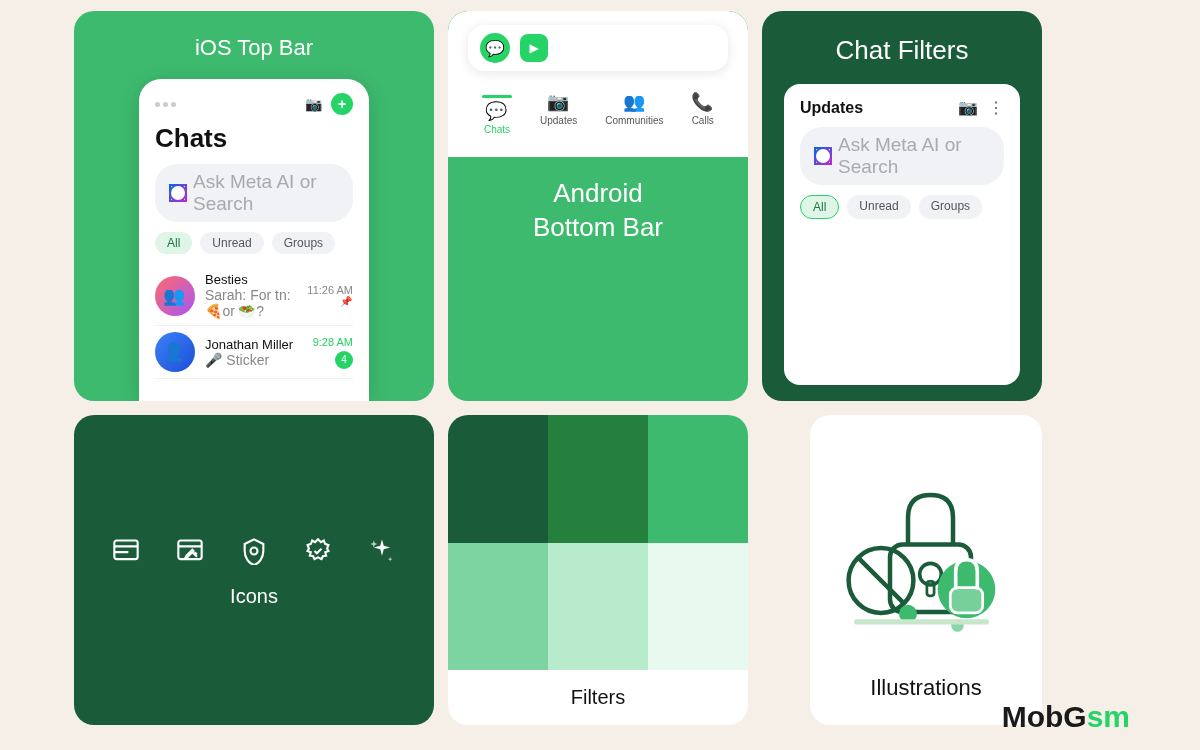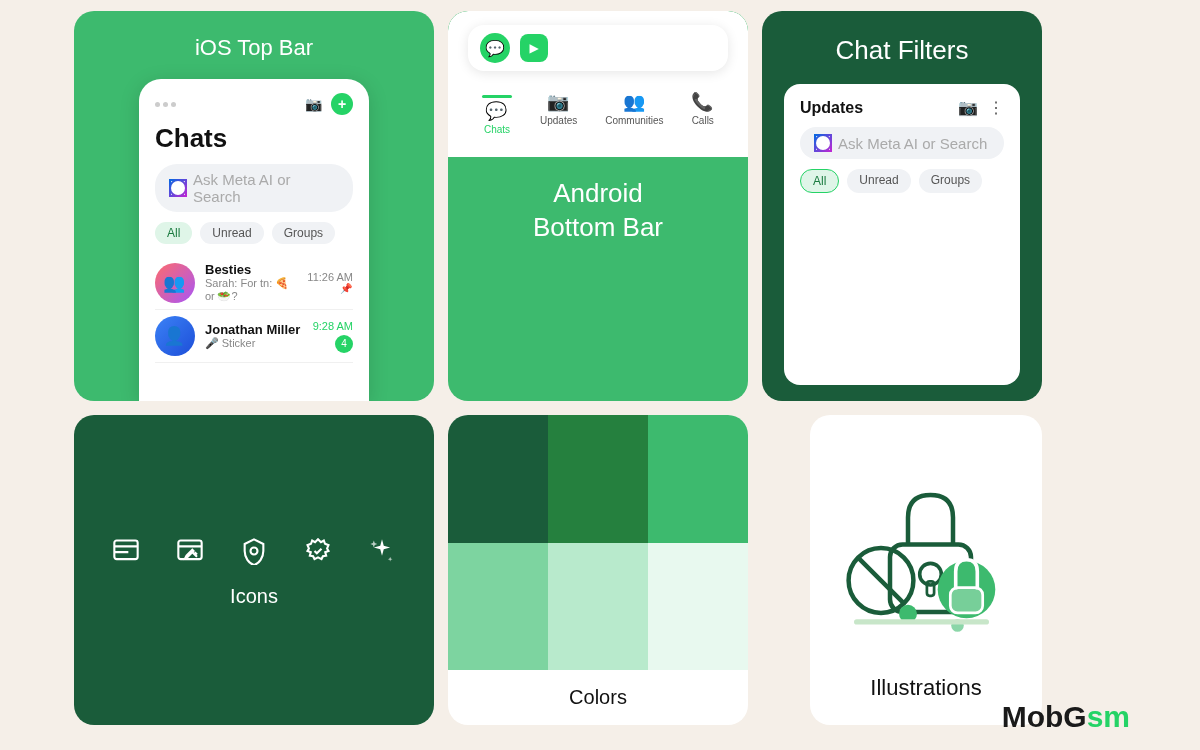--- a/index.html
+++ b/index.html
@@ -86,21 +86,21 @@
       margin-bottom: 10px;
     }
     .meta-circle {
       width: 18px; height: 18px;
       border-radius: 50%;
       border: 2px solid transparent;
       border-image: linear-gradient(135deg, #0668e1, #c026d3) 1;
       background: linear-gradient(white, white) padding-box, linear-gradient(135deg, #0668e1, #c026d3) border-box;
       flex-shrink: 0;
     }
-    .search-text { font-size: 15px; color: #aaa; }
+    .search-text { font-size: 19px; color: #aaa; }
     .filter-pills { display: flex; gap: 8px; margin-bottom: 12px; }
     .pill {
       padding: 4px 12px;
       border-radius: 20px;
       font-size: 12px;
       font-weight: 500;
     }
     .pill-active { background: #dff5e8; color: #1a7a3f; }
     .pill-inactive { background: #f0f2f5; color: #555; }
     .chat-item {
@@ -115,22 +115,22 @@
     }
     .avatar-besties {
       background: linear-gradient(135deg, #ff6b6b, #a855f7);
       font-size: 18px;
     }
     .avatar-jonathan {
       background: linear-gradient(135deg, #3b82f6, #1d4ed8);
       font-size: 18px;
     }
     .chat-info { flex: 1; }
-    .chat-name { font-size: 13px; font-weight: 700; color: #111; }
-    .chat-preview { font-size: 11px; color: #888; }
+    .chat-name { font-size: 13px; font-weight: 400; color: #111; }
+    .chat-preview { font-size: 14px; color: #888; }
     .chat-meta { text-align: right; }
     .chat-time { font-size: 11px; color: #888; }
     .unread-badge {
       width: 18px; height: 18px;
       background: #25d366;
       border-radius: 50%;
       display: flex; align-items: center; justify-content: center;
       color: white; font-size: 10px; margin-top: 3px; margin-left: auto;
     }
     .pin-icon { color: #aaa; font-size: 10px; }
@@ -489,21 +489,21 @@
 
     <div class="card colors-card">
       <div class="colors-top">
         <div class="color-swatch color-dark1"></div>
         <div class="color-swatch color-dark2"></div>
         <div class="color-swatch color-medium"></div>
         <div class="color-swatch color-light1"></div>
         <div class="color-swatch color-light2"></div>
         <div class="color-swatch color-lightest"></div>
       </div>
-      <div class="colors-label">Colors</div>
+      <div class="colors-label">Filters</div>
     </div>
 
     <div class="card illus-card">
       <div class="illus-svg-area">
         <svg width="200" height="180" viewBox="0 0 220 200">
 
           <rect x="70" y="95" width="90" height="75" rx="14" fill="none" stroke="#1a5c3a" stroke-width="5"></rect>
 
           <path d="M90 95 V65 Q90 40 115 40 Q140 40 140 65 V95" fill="none" stroke="#1a5c3a" stroke-width="5"></path>
 

